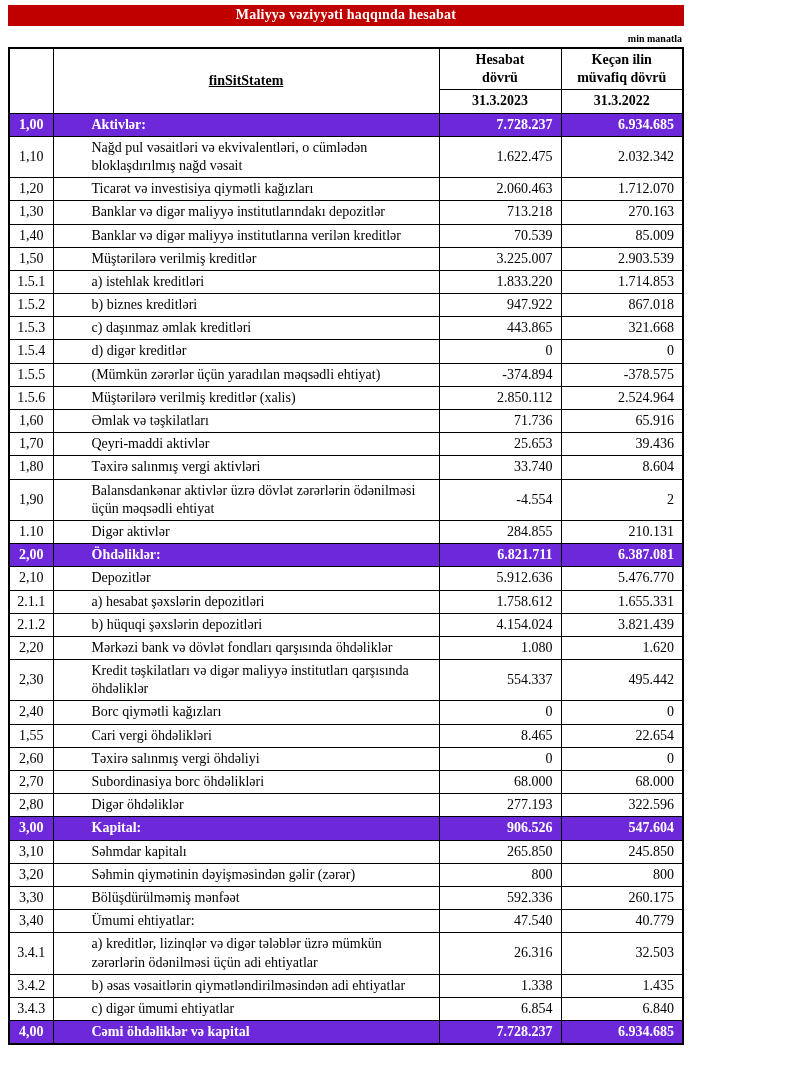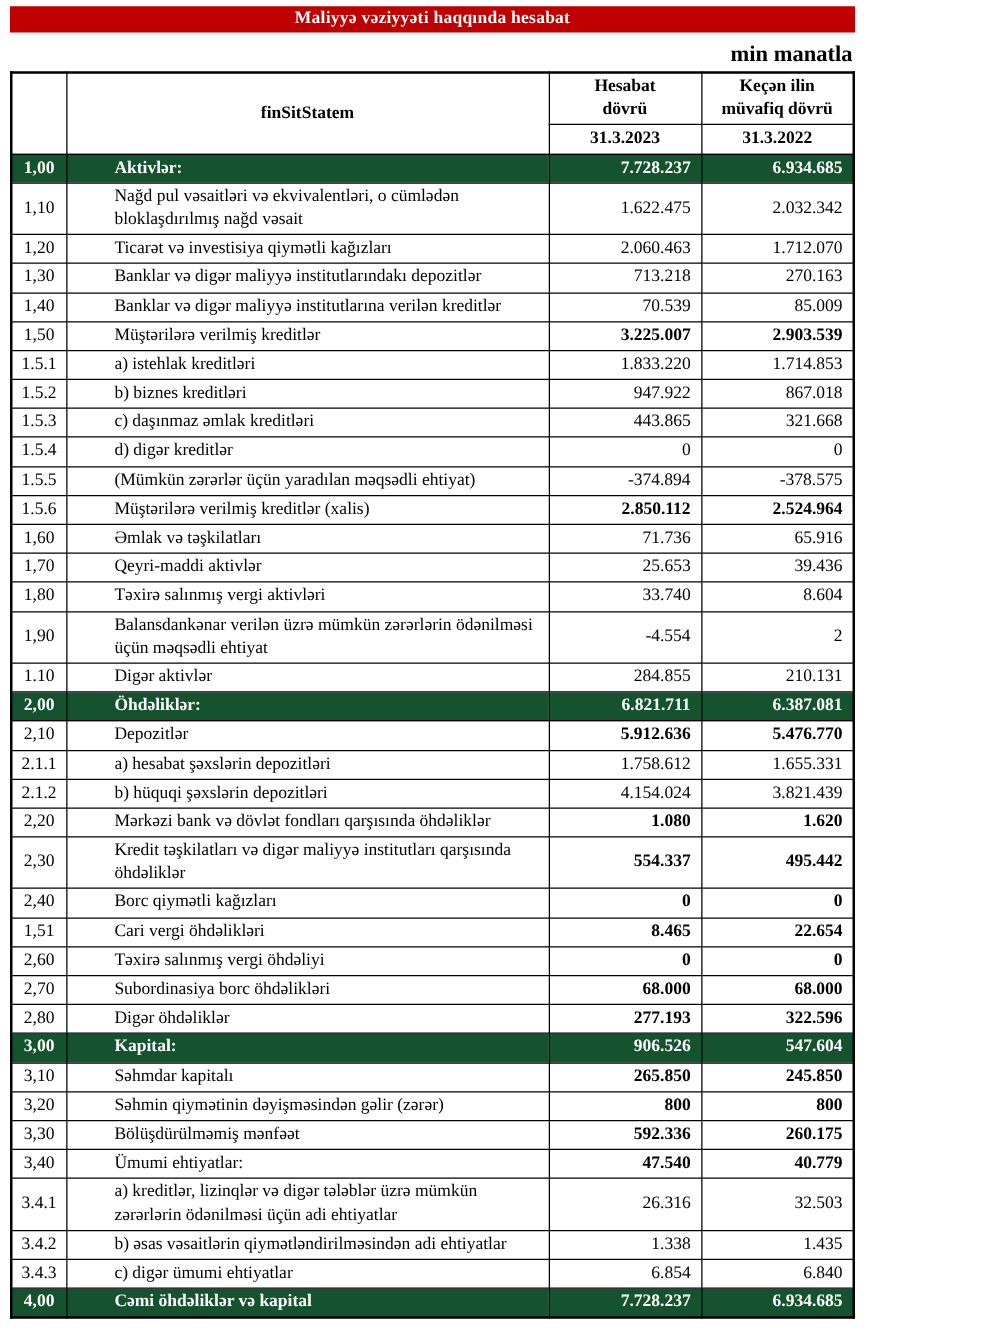--- a/index.html
+++ b/index.html
@@ -17,49 +17,49 @@
     font-weight: bold;
     font-size: 14px;
     text-align: center;
     padding: 2px 0 3px 0;
     letter-spacing: 0.2px;
   }
 
   .unit-note {
     text-align: right;
     font-weight: bold;
-    font-size: 18px;
+    font-size: 10px;
     margin: 7px 2px 3px 0;
   }
 
   table.fin-table {
     width: 100%;
     border-collapse: collapse;
     font-size: 14px;
     border: 2px solid #000;
   }
   .fin-table th, .fin-table td {
     border: 1px solid #000;
     padding: 2px 6px;
     line-height: 1.3;
     vertical-align: middle;
   }
   .fin-table thead th { font-weight: bold; text-align: center; }
   th.code-col  { width: 44px; }
   th.num-col   { width: 122px; white-space: pre-line; }
-  th.desc-col  { font-weight: normal; }
+  th.desc-col  { font-weight: normal; text-decoration: underline; }
   th.date-cell { font-weight: bold; }
 
   td.code-cell  { text-align: center; white-space: nowrap; }
   td.label-cell { text-align: left; padding-left: 38px; }
   td.num-cell   { text-align: right; padding-right: 8px; white-space: nowrap; }
-  td.bold       { font-weight: bold; }
+  td.bold       { font-weight: normal; }
 
   tr.section {
-    background: #14532d;
+    background: #6d28d9;
     color: #ffffff;
     font-weight: bold;
   }
   tr.data-row td { height: 22px; }
 </style>
 </head>
 <body>
 
 <div class="page">
 
@@ -168,21 +168,21 @@
           <td class="num-cell">39.436</td>
         </tr>
         <tr class="data-row">
           <td class="code-cell">1,80</td>
           <td class="label-cell">Təxirə salınmış vergi aktivləri</td>
           <td class="num-cell">33.740</td>
           <td class="num-cell">8.604</td>
         </tr>
         <tr class="data-row">
           <td class="code-cell">1,90</td>
-          <td class="label-cell">Balansdankənar verilən üzrə mümkün zərərlərin ödənilməsi üçün məqsədli ehtiyat</td>
+          <td class="label-cell">Balansdankənar aktivlər üzrə dövlət zərərlərin ödənilməsi üçün məqsədli ehtiyat</td>
           <td class="num-cell">-4.554</td>
           <td class="num-cell">2</td>
         </tr>
         <tr class="data-row">
           <td class="code-cell">1.10</td>
           <td class="label-cell">Digər aktivlər</td>
           <td class="num-cell">284.855</td>
           <td class="num-cell">210.131</td>
         </tr>
         <tr class="data-row section">
@@ -221,21 +221,21 @@
           <td class="num-cell bold">554.337</td>
           <td class="num-cell bold">495.442</td>
         </tr>
         <tr class="data-row">
           <td class="code-cell">2,40</td>
           <td class="label-cell">Borc qiymətli kağızları</td>
           <td class="num-cell bold">0</td>
           <td class="num-cell bold">0</td>
         </tr>
         <tr class="data-row">
-          <td class="code-cell">1,51</td>
+          <td class="code-cell">1,55</td>
           <td class="label-cell">Cari vergi öhdəlikləri</td>
           <td class="num-cell bold">8.465</td>
           <td class="num-cell bold">22.654</td>
         </tr>
         <tr class="data-row">
           <td class="code-cell">2,60</td>
           <td class="label-cell">Təxirə salınmış vergi öhdəliyi</td>
           <td class="num-cell bold">0</td>
           <td class="num-cell bold">0</td>
         </tr>

